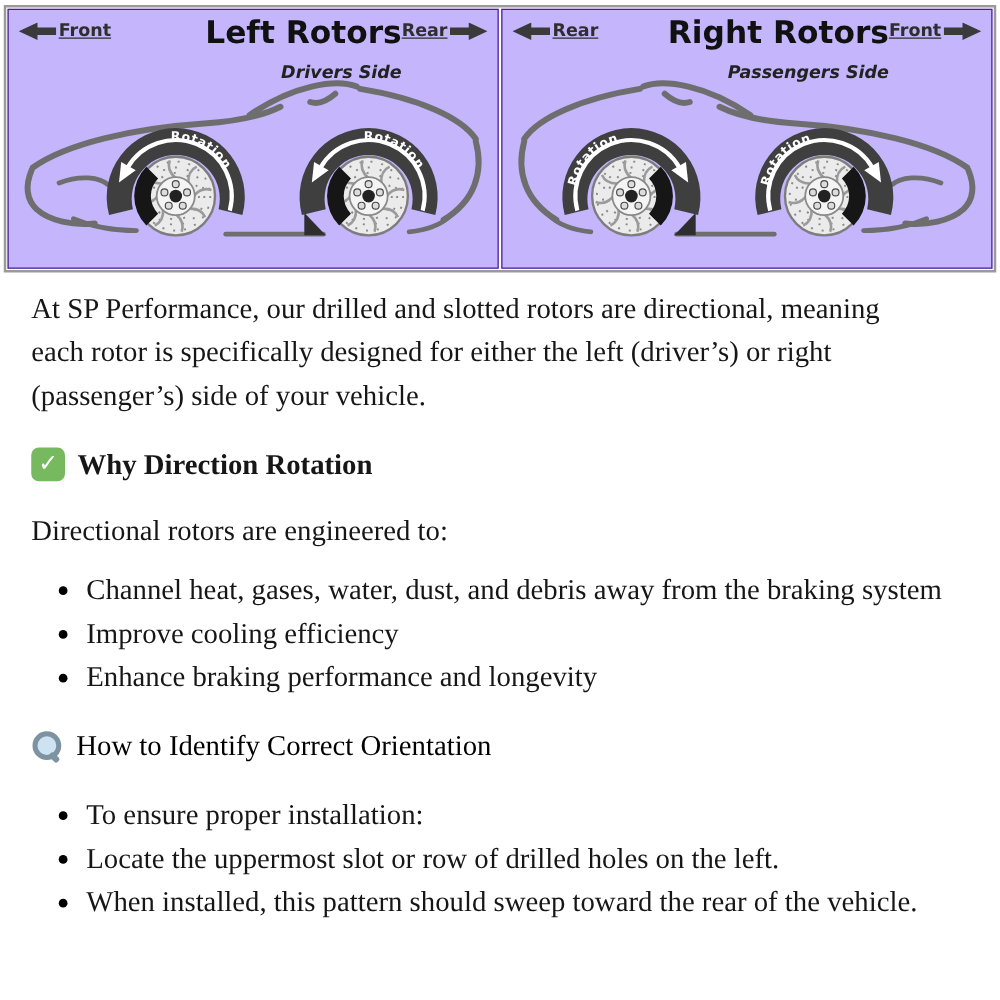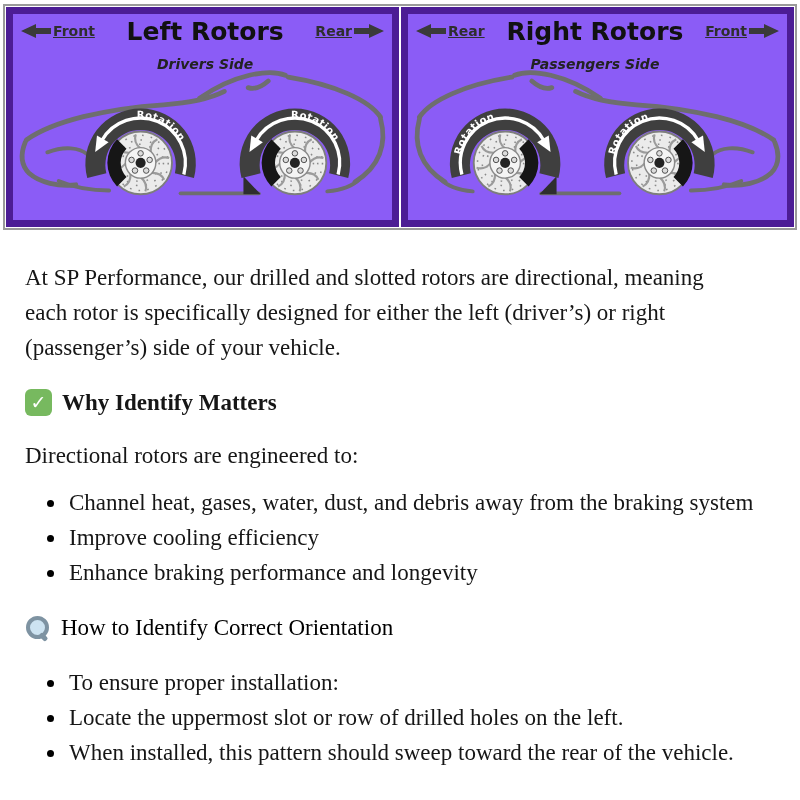--- a/index.html
+++ b/index.html
@@ -2,33 +2,33 @@
 <html><head>
 <meta charset="utf-8">
 <style>
   * { box-sizing: border-box; }
   html,body { margin:0; padding:0; background:#fff; }
   .page { width:800px; height:800px; overflow:hidden; background:#fff;
           font-family:"Liberation Serif", serif; color:#161616; }
 
   
   .diagram { display:flex; margin:4px 3px 0 3px; border:2px solid #9a9a9a; background:#fff; }
-  .panel { flex:1; border:7px solid #4c1d95; margin:1px; background:#8b5cf6; position:relative; }
+  .panel { flex:1; border:1px solid #4c1d95; margin:1px; background:#c4b5fd; position:relative; }
   .panel-header { display:flex; align-items:flex-start; justify-content:space-between;
                   padding:5px 8px 0 8px; height:46px; font-family:"DejaVu Sans", sans-serif; }
-  .titles { text-align:center; flex:1; }
+  .titles { text-align:right; flex:1; }
   .ptitle { font-size:25px; font-weight:bold; line-height:1.0; color:#111; }
   .psub   { font-size:14px; font-weight:bold; font-style:italic; color:#222; margin-top:12px; }
   .dir { display:flex; align-items:center; gap:2px; margin-top:4px; }
   .dir span { font-size:14px; font-weight:bold; text-decoration:underline; color:#2e2e2e; }
   .dir svg { display:block; }
   .car { display:block; width:100%; height:160px; }
 
   
-  .content { width:745px; padding-left:25px; margin-top:30px; font-size:23px; line-height:35px; }
+  .content { width:745px; padding-left:25px; margin-top:11px; font-size:23px; line-height:35px; }
   .content p { margin:0; width:705px; }
   .intro { margin-bottom:20px !important; }
   .hrow { display:flex; align-items:center; gap:10px; margin:20px 0 18px 0; }
   .h-bold { font-size:23px; font-weight:bold; }
   .h-reg  { font-size:23px; font-weight:normal; color:#000000; }
   ul { margin:12px 0 18px 0; padding-left:42px; width:730px; list-style:disc; }
   li { padding-left:2px; margin:0; }
   li::marker { color:#000; }
 
   
@@ -197,21 +197,21 @@
   </div>
 
   <div class="content">
 
     <p class="intro">At SP Performance, our drilled and slotted rotors are directional, meaning each rotor is specifically designed for either the left (driver’s) or right (passenger’s) side of your vehicle.</p>
 
     <div class="hrow">
       <span class="check-icon">
         <b>✓</b>
       </span>
-      <span class="h-bold">Why Identify Matters</span>
+      <span class="h-bold">Why Direction Rotation</span>
     </div>
 
     <p>Directional rotors are engineered to:</p>
 
     <ul>
       <li>Channel heat, gases, water, dust, and debris away from the braking system</li>
       <li>Improve cooling efficiency</li>
       <li>Enhance braking performance and longevity</li>
     </ul>
 

